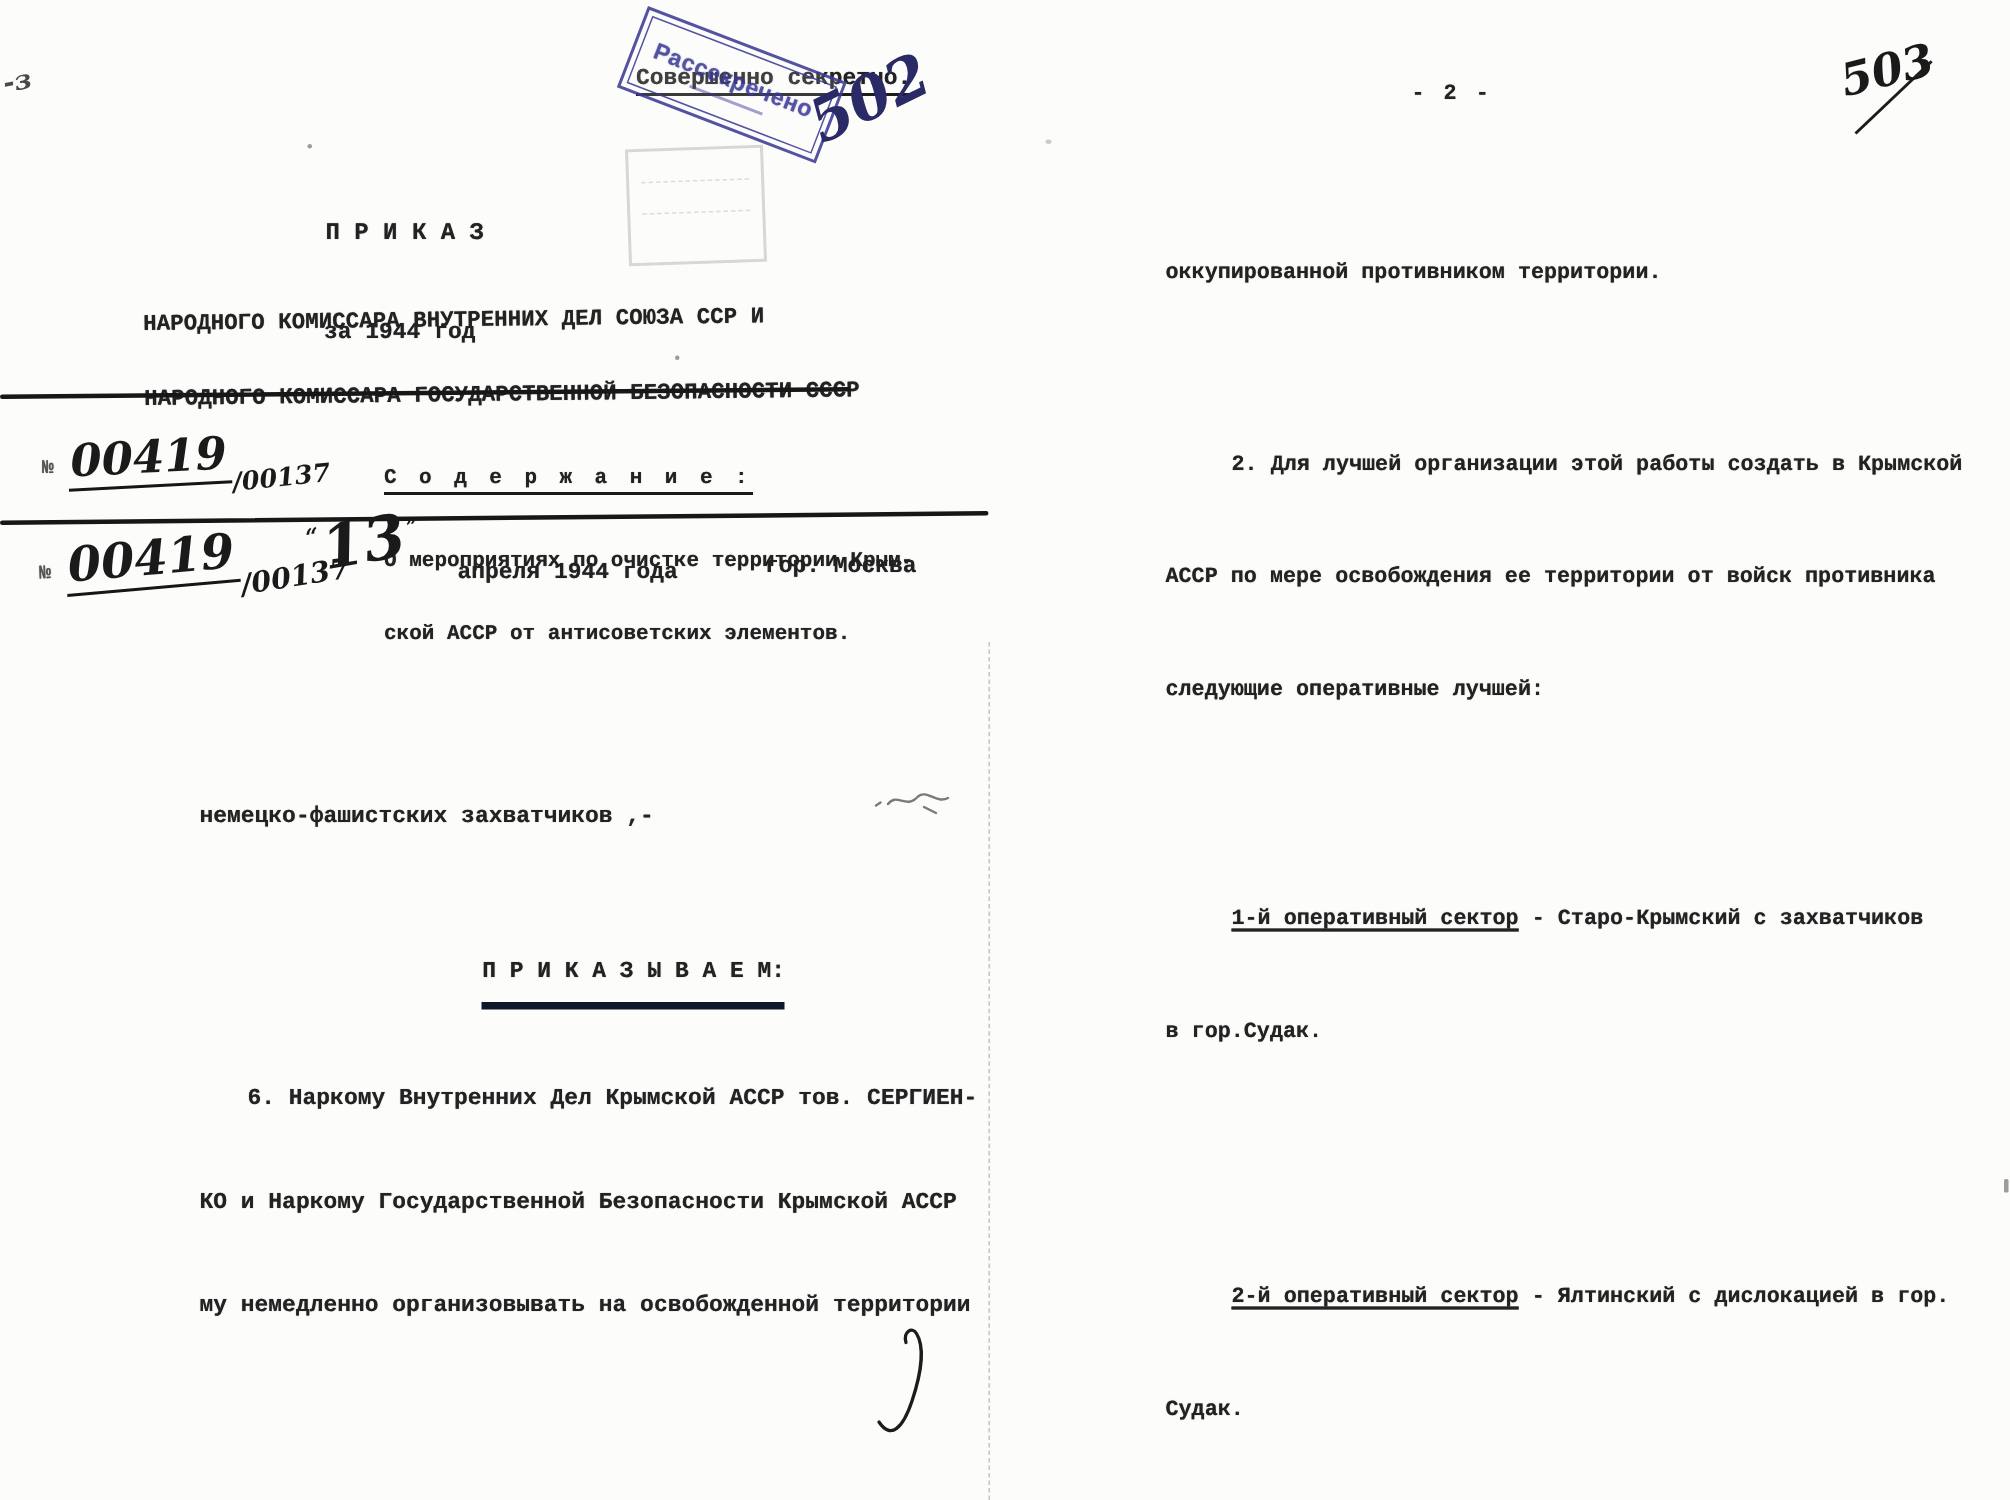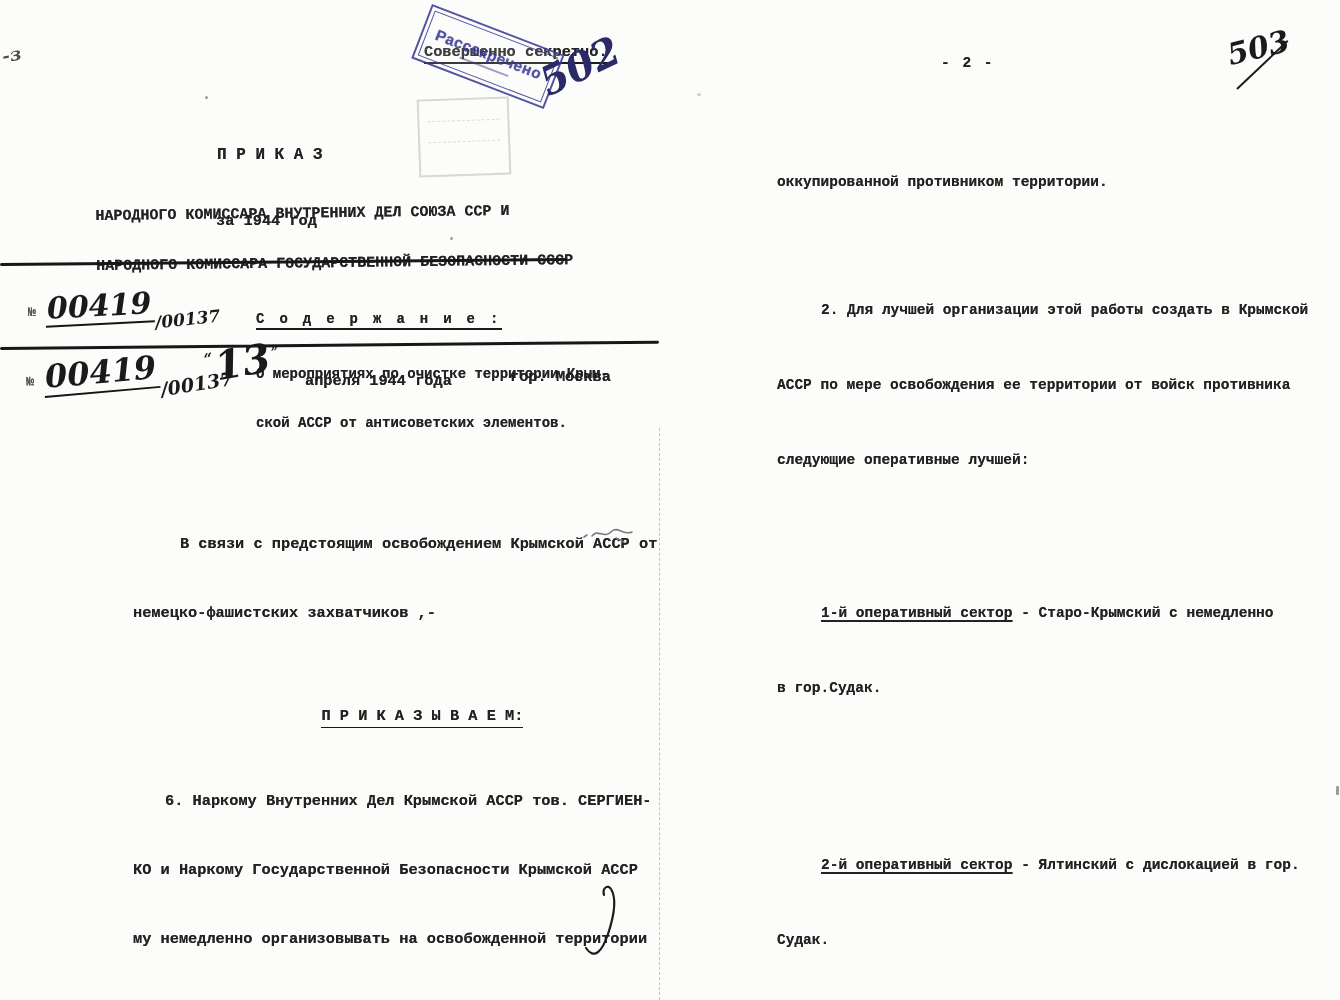--- a/index.html
+++ b/index.html
@@ -13,21 +13,21 @@
   .hw{position:absolute;font-family:"DejaVu Serif",serif;font-style:italic;color:#1a1a1a;white-space:pre;}
   
   .rule{position:absolute;height:2.5px;background:#171717;transform-origin:left center;border-radius:2px;}
   
   .body-left{position:absolute;left:133px;top:487px;width:545px;font-size:15.3px;line-height:23px;
              white-space:pre;text-shadow:0 0 .6px rgba(25,25,25,.7);}
   .body-right{position:absolute;left:777px;top:120px;width:555px;font-size:14.5px;line-height:25px;
               white-space:pre;text-shadow:0 0 .6px rgba(25,25,25,.7);}
   .ind47{padding-left:47px;} .ind32{padding-left:32px;} .ind44{padding-left:44px;}
   .decree-head{padding-left:115px;margin-top:11px;}
-  .decree-head span{border-bottom:1px solid #0f172a;padding-bottom:2px;}
+  .decree-head span{border-bottom:5px solid #0f172a;padding-bottom:12px;}
   .mt16{margin-top:16px;} .mt12{margin-top:28px;} .mt3{margin-top:3px;}
   .mt2{margin-top:2px;}
   .u{text-decoration:underline;text-decoration-thickness:1.8px;text-underline-offset:3px;}
   
   .stamp{position:absolute;left:432px;top:4px;width:138px;height:54px;color:#3c3c96;
          border:2.5px solid currentColor;transform:rotate(21deg);transform-origin:0 0;opacity:.88;
          background:rgba(255,255,255,.15);}
   .stamp-inner{position:absolute;inset:3px;border:1.5px solid currentColor;
          display:flex;flex-direction:column;align-items:center;justify-content:center;}
   .stamp-text{font-family:"Liberation Sans",sans-serif;font-weight:bold;font-size:15.5px;
@@ -99,21 +99,20 @@
       <span class="t" style="position:static;font-size:13px;color:#555;">№</span>
       <span class="hw num-main" style="position:static;font-size:32px;transform:rotate(-3deg);">00419</span><span class="hw" style="position:static;font-size:19px;display:inline-block;transform:translateY(11px) rotate(-7deg);">/00137</span>
     </div>
 
     <div class="hw day" style="left:205px;top:338px;font-size:40px;font-weight:bold;transform:rotate(-10deg);">13</div>
 
     <div class="t" style="left:305px;top:370px;">апреля 1944 года</div>
     <div class="t" style="left:510px;top:366px;">гор. Москва</div>
 
     <div class="body-left">
-      <div class="ind47">В связи с предстоящим освобождением Крымской АССР от</div>
       <div>немецко-фашистских захватчиков ,-</div>
       <div class="decree-head">
         <span>П Р И К А З Ы В А Е М:</span></div>
       <div class="ind32 mt16">6. Наркому Внутренних Дел Крымской АССР тов. СЕРГИЕН-</div>
       <div>КО и Наркому Государственной Безопасности Крымской АССР</div>
       <div>му немедленно организовывать на освобожденной территории</div>
       
       
       
       
@@ -145,21 +144,21 @@
                 transform:rotate(-43.5deg);transform-origin:left center;"></div>
 
     <div class="body-right">
       <div>оккупированной противником территории.</div>
 
       <div class="ind44 mt12">2. Для лучшей организации этой работы создать в Крымской</div>
       <div>АССР по мере освобождения ее территории от войск противника</div>
       <div>следующие оперативные лучшей:</div>
 
       <div>
-        <div class="ind44 mt3"><span class="u">1-й оперативный сектор</span><span> - Старо-Крымский с немедленно</span></div>
+        <div class="ind44 mt3"><span class="u">1-й оперативный сектор</span><span> - Старо-Крымский с захватчиков</span></div>
         <div>в гор.Судак.</div>
       </div>
       <div>
         <div class="ind44 mt2"><span class="u">2-й оперативный сектор</span><span> - Ялтинский с дислокацией в гор.</span></div>
         <div>Судак.</div>
       </div>
       
       
       
       

